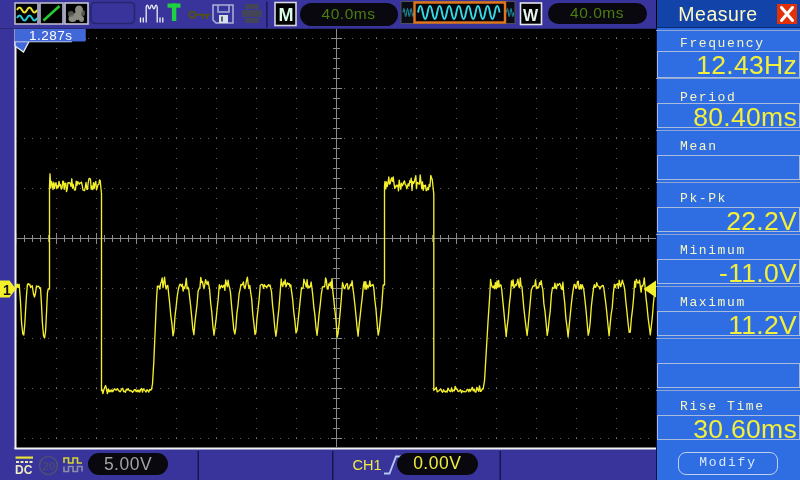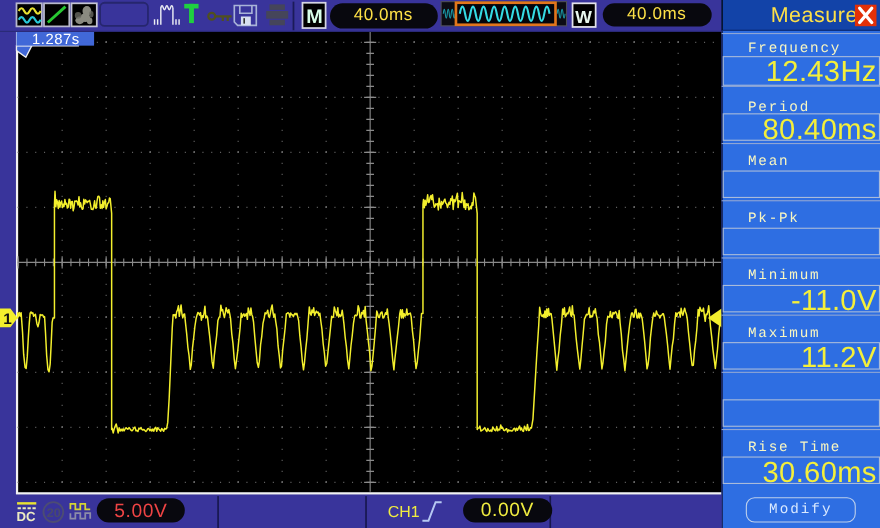--- a/index.html
+++ b/index.html
@@ -1,17 +1,17 @@
 <!DOCTYPE html>
 <html><head><meta charset="utf-8"><style>
 html,body{margin:0;padding:0;background:#39349b;width:800px;height:480px;overflow:hidden}
 *{box-sizing:border-box;font-family:"Liberation Sans",sans-serif}
 #scr{position:absolute;top:0;left:0;width:800px;height:480px;background:#39349b}
 .abs{position:absolute}
-.pill{position:absolute;background:#08080e;border-radius:12px;color:#fde047;text-align:center}
+.pill{position:absolute;background:#08080e;border-radius:12px;color:#4d7c0f;text-align:center}
 .cellline{position:absolute;left:656px;width:144px;height:1px;background:#8fa6d4}
 .vbox{position:absolute;left:656.5px;width:143px;border:1px solid #a9bbda}
 .mlabel{position:absolute;left:680px;color:#f8f6c2;font-family:"Liberation Mono",monospace;font-size:13px;letter-spacing:1.6px;white-space:pre}
 .mval{position:absolute;left:653px;width:144px;text-align:right;color:#f4ef3a;font-size:26.5px;letter-spacing:0.3px;line-height:26px}
 </style></head><body>
 <div id="scr">
 
 <svg class="abs" style="left:0;top:0" width="800" height="480" viewBox="0 0 800 480">
   <rect x="16" y="28" width="640" height="420" fill="#000"></rect>
 
@@ -133,39 +133,40 @@
   <path d="M418 12.5 q2.4 -13 4.8 0 t4.8 0 t4.8 0 t4.8 0 t4.8 0 t4.8 0 t4.8 0 t4.8 0 t4.8 0 t4.8 0 t4.8 0 t4.8 0 t4.8 0 t4.8 0 t4.8 0 t4.8 0 t4.8 0" fill="none" stroke="#35dbe4" stroke-width="1.9"></path>
 
   <rect x="520.5" y="3" width="21" height="21.5" fill="#000" stroke="#e2e2ea" stroke-width="1.6"></rect>
   <text x="523" y="20.5" font-size="16" font-weight="bold" fill="#e9f7ef">W</text>
 </svg>
 <div class="pill" style="left:299.5px;top:3px;width:98px;height:22.5px;font-size:15.5px;line-height:22.5px;letter-spacing:0.5px">40.0ms</div>
 <div class="pill" style="left:547.5px;top:3px;width:99px;height:20.5px;font-size:15.5px;line-height:20.5px;letter-spacing:0.5px">40.0ms</div>
 
 <div class="abs" style="left:656px;top:0;width:144px;height:480px;background:#2e6ee2;border-left:1px solid #10103a"></div>
 <div class="abs" style="left:656px;top:0;width:144px;height:27.5px;background:#1243a8;border-left:1px solid #000;border-bottom:1px solid #0a2a70"></div>
-<div class="abs" style="left:656px;top:3px;width:124px;text-align:right;color:#fde047;font-size:19.5px;letter-spacing:0.5px">Measure</div>
+<div class="abs" style="left:656px;top:3px;width:124px;text-align:center;color:#fef9c3;font-size:19.5px;letter-spacing:0.5px">Measure</div>
 <svg class="abs" style="left:777px;top:3.5px" width="20" height="20" viewBox="0 0 20 20">
       <rect width="20" height="20" fill="#e23008"></rect>
       <path d="M4.5 3.5 L15.5 16.5 M15.5 3.5 L4.5 16.5" stroke="#fff" stroke-width="3" stroke-linecap="round"></path>
     </svg>
 <div class="cellline" style="top:30px"></div>
 <div class="mlabel" style="top:36px">Frequency</div>
 <div class="vbox" style="top:51px;height:27px"></div>
 <div class="mval" style="top:52px">12.43Hz</div>
 <div class="cellline" style="top:78px"></div>
 <div class="mlabel" style="top:90px">Period</div>
 <div class="vbox" style="top:103px;height:25px"></div>
 <div class="mval" style="top:104px">80.40ms</div>
 <div class="cellline" style="top:130px"></div>
 <div class="mlabel" style="top:139px">Mean</div>
 <div class="vbox" style="top:155px;height:25px"></div>
 <div class="cellline" style="top:182px"></div>
 <div class="mlabel" style="top:191px">Pk-Pk</div>
 <div class="vbox" style="top:207px;height:25px"></div>
+<div class="mval" style="top:208px">22.2V</div>
 <div class="cellline" style="top:234px"></div>
 <div class="mlabel" style="top:243px">Minimum</div>
 <div class="vbox" style="top:259px;height:25px"></div>
 <div class="mval" style="top:260px">-11.0V</div>
 <div class="cellline" style="top:286px"></div>
 <div class="mlabel" style="top:295px">Maximum</div>
 <div class="vbox" style="top:311px;height:25px"></div>
 <div class="mval" style="top:312px">11.2V</div>
 <div class="cellline" style="top:338px"></div>
 <div class="vbox" style="top:363px;height:25px"></div>
@@ -184,16 +185,16 @@
   <circle cx="48.5" cy="15.5" r="9" fill="none" stroke="#4c4c74" stroke-width="1.7"></circle>
   <text x="42.5" y="20" font-size="11.5" font-weight="bold" fill="#49496e">20</text>
   <path d="M64 13 v-5 h4.5 v5 h4.5 v-5 h4.5 v5 h4.5" fill="none" stroke="#d4d434" stroke-width="1.6"></path>
   <path d="M64 16.5 v5 h4.5 v-5 h4.5 v5 h4.5 v-5 h4.5 v5" fill="none" stroke="#8c8ca8" stroke-width="1.6"></path>
   <rect x="197.5" y="1" width="1.5" height="29" fill="#17174e"></rect>
   <rect x="332" y="1" width="1.5" height="29" fill="#17174e"></rect>
   <rect x="499.5" y="1" width="1.5" height="29" fill="#17174e"></rect>
   <text x="352.5" y="20" font-size="14.5" fill="#f0ec40" letter-spacing="0">CH1</text>
   <path d="M384 23.5 h5.5 l6.5 -17 h5.5" fill="none" stroke="#b6c8f2" stroke-width="1.8"></path>
 </svg>
-<div class="pill" style="left:88px;top:452.5px;width:80px;height:22.5px;font-size:17.5px;line-height:22px;letter-spacing:0.5px;color:#ef4444">5.00V</div>
-<div class="pill" style="left:421px;top:452.5px;width:80.5px;height:22px;font-size:17.5px;line-height:21.5px;letter-spacing:0.5px;color:#f0ec40">0.00V</div>
+<div class="pill" style="left:88px;top:452.5px;width:80px;height:22.5px;font-size:17.5px;line-height:22px;letter-spacing:0.5px;color:#a3a3a3">5.00V</div>
+<div class="pill" style="left:397px;top:452.5px;width:80.5px;height:22px;font-size:17.5px;line-height:21.5px;letter-spacing:0.5px;color:#f0ec40">0.00V</div>
 
 </div>
 
 </body></html>

